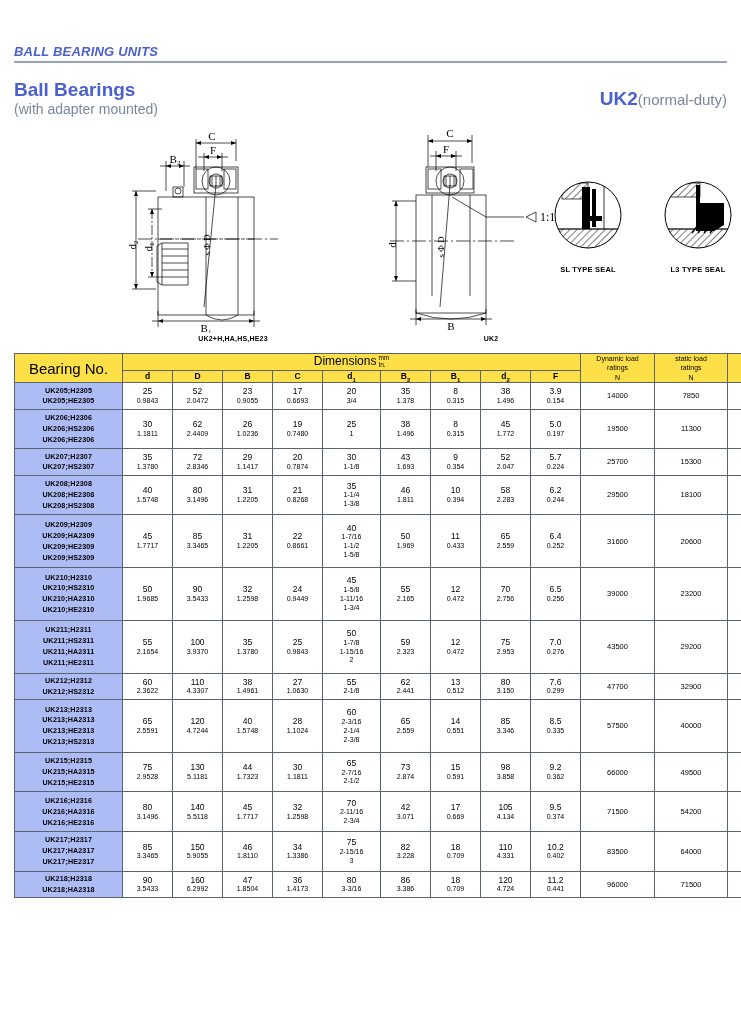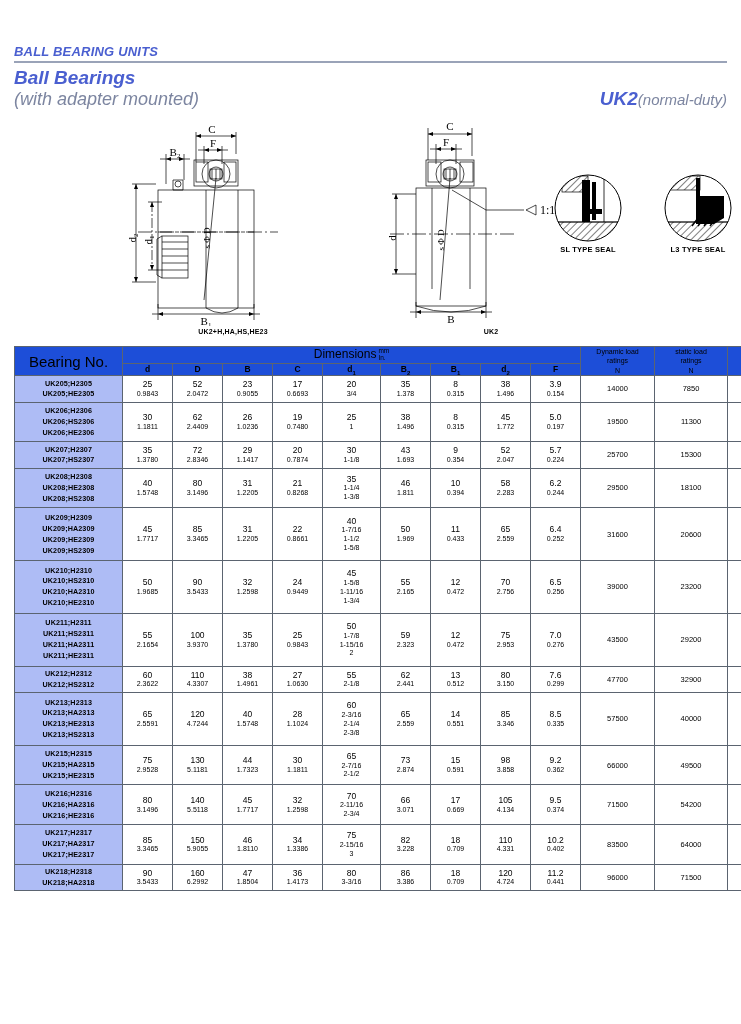--- a/index.html
+++ b/index.html
@@ -13,50 +13,50 @@
   }
   .page { position: relative; width: 741px; height: 840px; padding: 0 14px; }
 
   
   .masthead { padding-top: 44px; }
   .mast-kicker {
     font-style: italic; font-weight: bold; font-size: 13px;
     color: #4a5fd0; letter-spacing: .2px;
   }
   .mast-rule { height: 2px; background: #9aa3b8; margin-top: 2px; }
-  .mast-row { display: flex; align-items: flex-end; justify-content: space-between; margin-top: 5px; font-style: italic; }
+  .mast-row { display: flex; align-items: center; justify-content: space-between; margin-top: 17px; }
   .mast-title { font-size: 19px; font-weight: bold; color: #4a5fd0; line-height: 1.05; }
-  .mast-sub { font-size: 18px; color: #7c85a0; margin-top: 1px; }
+  .mast-sub { font-size: 14px; color: #7c85a0; margin-top: 1px; }
   .mast-right { text-align: right; padding-top: 1px; }
   .mast-code { font-size: 19px; font-weight: bold; color: #4a5fd0; }
   .mast-code .dim { font-size: 15px; font-weight: normal; color: #7c85a0; }
 
   
   .figures { position: relative; height: 230px; margin-top: 4px; }
   .fig { position: absolute; }
   .fig-cap {
     text-align: center; font-size: 7px; font-weight: bold;
     letter-spacing: .2px; margin-top: 2px;
   }
   .fig-a { left: 104px; top: 0; width: 230px; }
   .fig-b { left: 362px; top: 0; width: 230px; }
   .seals { position: absolute; left: 528px; top: 58px; width: 210px; display: flex; gap: 18px; }
   .seal { width: 92px; text-align: center; }
-  .seal-cap { font-size: 7.5px; font-weight: bold; margin-top: 1px; letter-spacing: .2px; }
+  .seal-cap { font-size: 7.5px; font-weight: bold; margin-top: 14px; letter-spacing: .2px; }
 
   
   table.spec {
     width: 713px; border-collapse: collapse; table-layout: fixed;
     margin-top: 2px;
   }
   table.spec td, table.spec th {
     border: 1px solid #5b6470;
     padding: 0; text-align: center; vertical-align: middle;
   }
-  thead th { background: #1d4ed8; color: #000; font-weight: normal; }
+  thead th { background: #fde047; color: #000; font-weight: normal; }
   th.hdr-bearing {
     font-size: 15px; width: 108px;
   }
   th.hdr-dim { font-size: 12px; }
   th.hdr-dim .units {
     display: inline-block; font-size: 6.5px; line-height: 1.05;
     text-align: left; vertical-align: middle; margin-left: 2px;
   }
   th.hdr-sub { font-size: 8.5px; font-weight: bold; height: 12px; }
   th.hdr-sub sub { font-size: 6px; }
@@ -1053,21 +1053,21 @@
           </td>
           <td class="num">
             <div class="cell-stack">
               <span class="mm">70</span>
               <span class="inch">2-11/16</span>
               <span class="inch">2-3/4</span>
             </div>
           </td>
           <td class="num">
             <div class="cell-stack">
-              <span class="mm">66</span>
+              <span class="mm">42</span>
               <span class="inch">3.071</span>
             </div>
           </td>
           <td class="num">
             <div class="cell-stack">
               <span class="mm">17</span>
               <span class="inch">0.669</span>
             </div>
           </td>
           <td class="num">

